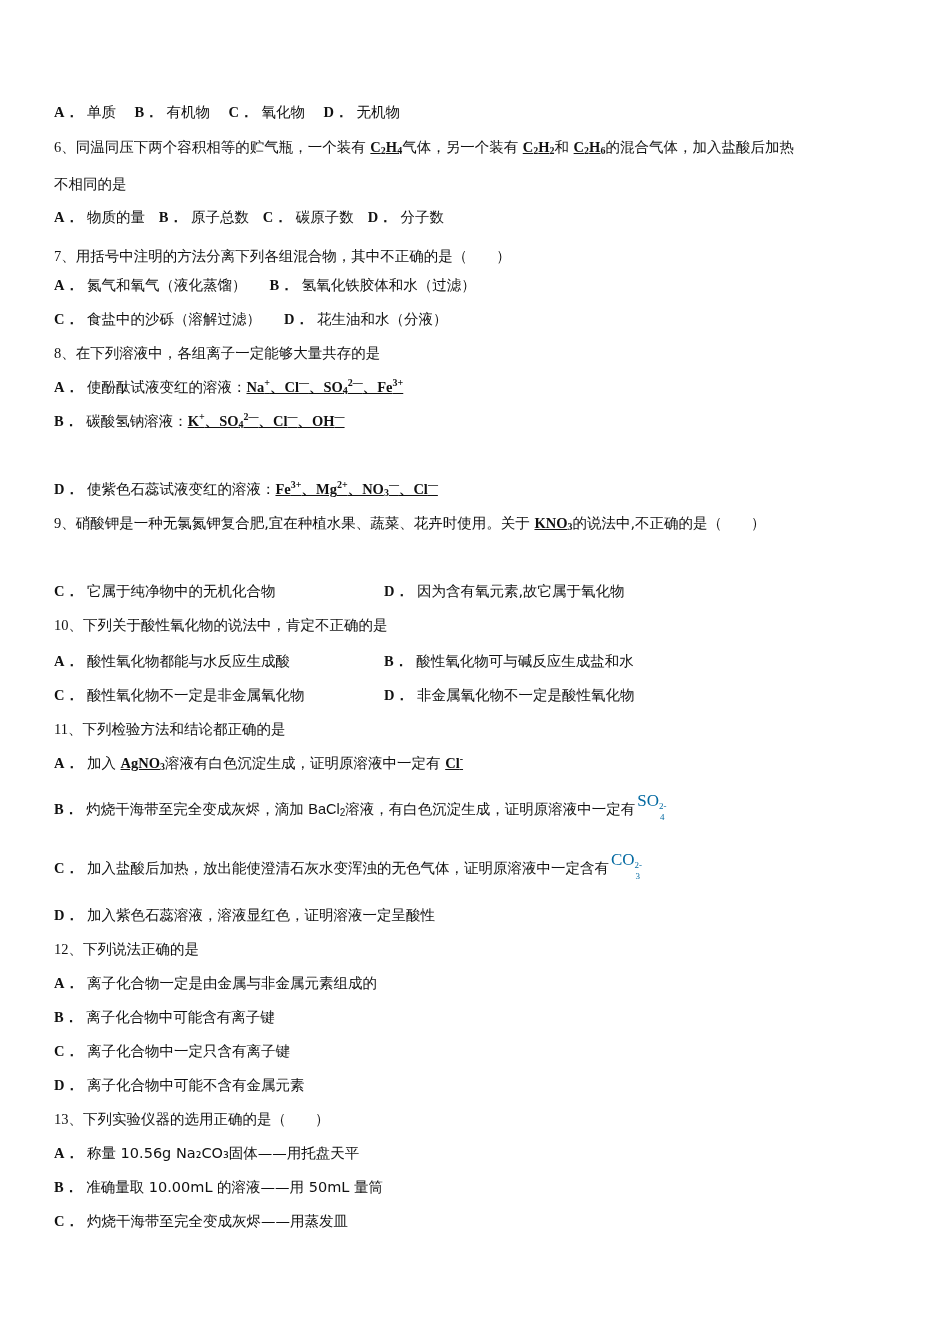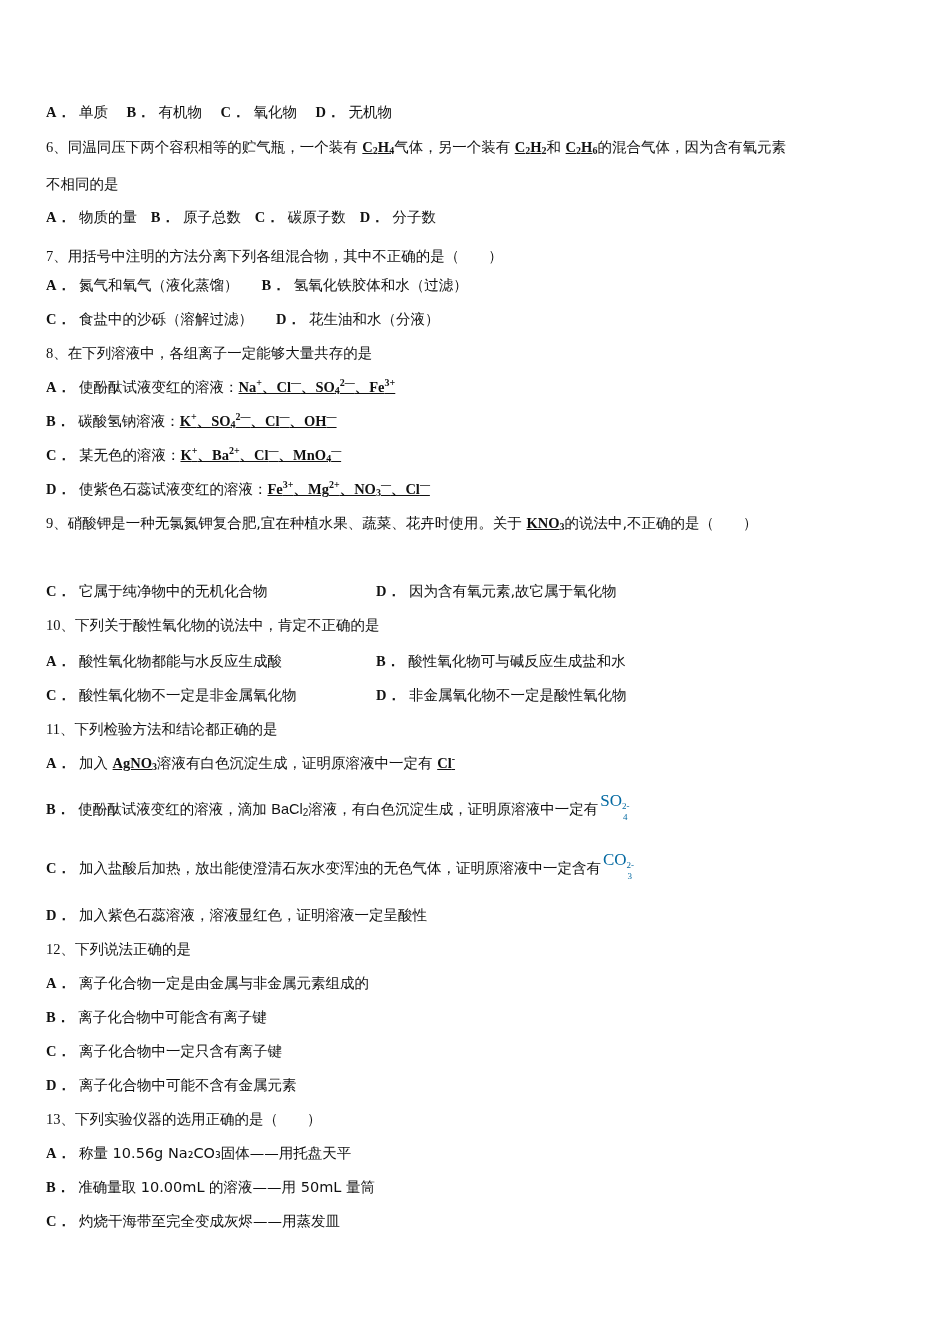--- a/index.html
+++ b/index.html
@@ -11,39 +11,39 @@
   .opt { font-family: "Liberation Serif", serif; font-weight: bold; margin-right: 8px; }
   .chem { font-family: "Liberation Serif", serif; font-weight: bold; text-decoration: underline; }
   .chem-n { font-family: Liberation Sans, sans-serif; }
   .col2 { position: absolute; left: 376px; }
   sub { font-size: 10px; vertical-align: -2px; line-height: 0; }
   sup { font-size: 10px; vertical-align: 6px; line-height: 0; }
   .formula-img { font-family: "Liberation Serif", serif; color: #0369a1; font-size: 17px; position: relative; top: -8px; margin-left: 2px; }
   .formula-img .s { display: inline-block; position: relative; width: 10px; font-size: 9px; }
   .formula-img .s .u { position: absolute; left: 0; top: -10px; }
   .formula-img .s .d { position: absolute; left: 1px; top: 1px; }
-  .t { font-family: "DejaVu Sans", sans-serif; font-size: 14.5px; }
+  .t { font-family: "DejaVu Sans", sans-serif; font-size: 14.5px; margin-left: 8px; }
 </style>
 </head>
 <body>
 
 <div class="page">
 
   <div class="line t" style="top:102px">
     <span class="opt">A．</span><span>单质</span>
     &nbsp;&nbsp;&nbsp;<span class="opt">B．</span><span>有机物</span>
     &nbsp;&nbsp;&nbsp;<span class="opt">C．</span><span>氧化物</span>
     &nbsp;&nbsp;&nbsp;<span class="opt">D．</span><span>无机物</span>
   </div>
 
   <div class="line t" style="top:137px">
     <span class="qnum">6、</span><span>同温同压下两个容积相等的贮气瓶，一个装有</span>
     <span class="chem">C<sub>2</sub>H<sub>4</sub></span><span>气体，另一个装有</span>
     <span class="chem">C<sub>2</sub>H<sub>2</sub></span><span>和</span>
-    <span class="chem">C<sub>2</sub>H<sub>6</sub></span><span>的混合气体，因为含有氧元素</span>
+    <span class="chem">C<sub>2</sub>H<sub>6</sub></span><span>的混合气体，加入盐酸后加热</span>
   </div>
   <div class="line t" style="top:174px">不相同的是</div>
   <div class="line t" style="top:207px">
     <span class="opt">A．</span><span>物质的量</span>
     &nbsp;&nbsp;<span class="opt">B．</span><span>原子总数</span>
     &nbsp;&nbsp;<span class="opt">C．</span><span>碳原子数</span>
     &nbsp;&nbsp;<span class="opt">D．</span><span>分子数</span>
   </div>
 
   <div class="line t" style="top:246px">
@@ -59,23 +59,20 @@
   </div>
 
   <div class="line t" style="top:343px">
     <span class="qnum">8、</span><span>在下列溶液中，各组离子一定能够大量共存的是</span>
   </div>
   <div class="line t" style="top:377px">
     <span class="opt">A．</span><span>使酚酞试液变红的溶液：</span><span class="chem">Na<sup>+</sup>、Cl<sup>—</sup>、SO<sub>4</sub><sup>2—</sup>、Fe<sup>3+</sup></span>
   </div>
   <div class="line t" style="top:411px">
     <span class="opt">B．</span><span>碳酸氢钠溶液：</span><span class="chem">K<sup>+</sup>、SO<sub>4</sub><sup>2—</sup>、Cl<sup>—</sup>、OH<sup>—</sup></span>
-  </div>
-  <div class="line t" style="top:445px">
-    <span class="opt">C．</span><span>某无色的溶液：</span><span class="chem">K<sup>+</sup>、Ba<sup>2+</sup>、Cl<sup>—</sup>、MnO<sub>4</sub><sup>—</sup></span>
   </div>
   <div class="line t" style="top:479px">
     <span class="opt">D．</span><span>使紫色石蕊试液变红的溶液：</span><span class="chem">Fe<sup>3+</sup>、Mg<sup>2+</sup>、NO<sub>3</sub><sup>—</sup>、Cl<sup>—</sup></span>
   </div>
 
   <div class="line t" style="top:513px">
     <span class="qnum">9、</span><span>硝酸钾是一种无氯氮钾复合肥,宜在种植水果、蔬菜、花卉时使用。关于</span>
     <span class="chem">KNO<sub>3</sub></span><span>的说法中,不正确的是（　　）</span>
   </div>
   <div class="line t" style="top:581px;width:860px">
@@ -97,21 +94,21 @@
 
   <div class="line t" style="top:719px">
     <span class="qnum">11、</span><span>下列检验方法和结论都正确的是</span>
   </div>
   <div class="line t" style="top:753px">
     <span class="opt">A．</span><span>加入</span>
     <span class="chem">AgNO<sub>3</sub></span><span>溶液有白色沉淀生成，证明原溶液中一定有</span>
     <span class="chem">Cl<sup>-</sup></span>
   </div>
   <div class="line t" style="top:799px">
-    <span class="opt">B．</span><span>使酚酞试液变红的溶液，滴加</span>
+    <span class="opt">B．</span><span>灼烧干海带至完全变成灰烬，滴加</span>
     <span class="chem-n">BaCl<sub>2</sub></span><span>溶液，有白色沉淀生成，证明原溶液中一定有</span><span class="formula-img">SO<span class="s"><span class="u">2-</span><span class="d">4</span></span></span>
   </div>
   <div class="line t" style="top:858px">
     <span class="opt">C．</span><span>加入盐酸后加热，放出能使澄清石灰水变浑浊的无色气体，证明原溶液中一定含有</span><span class="formula-img">CO<span class="s"><span class="u">2-</span><span class="d">3</span></span></span>
   </div>
   <div class="line t" style="top:905px">
     <span class="opt">D．</span><span>加入紫色石蕊溶液，溶液显红色，证明溶液一定呈酸性</span>
   </div>
 
   <div class="line t" style="top:939px">

